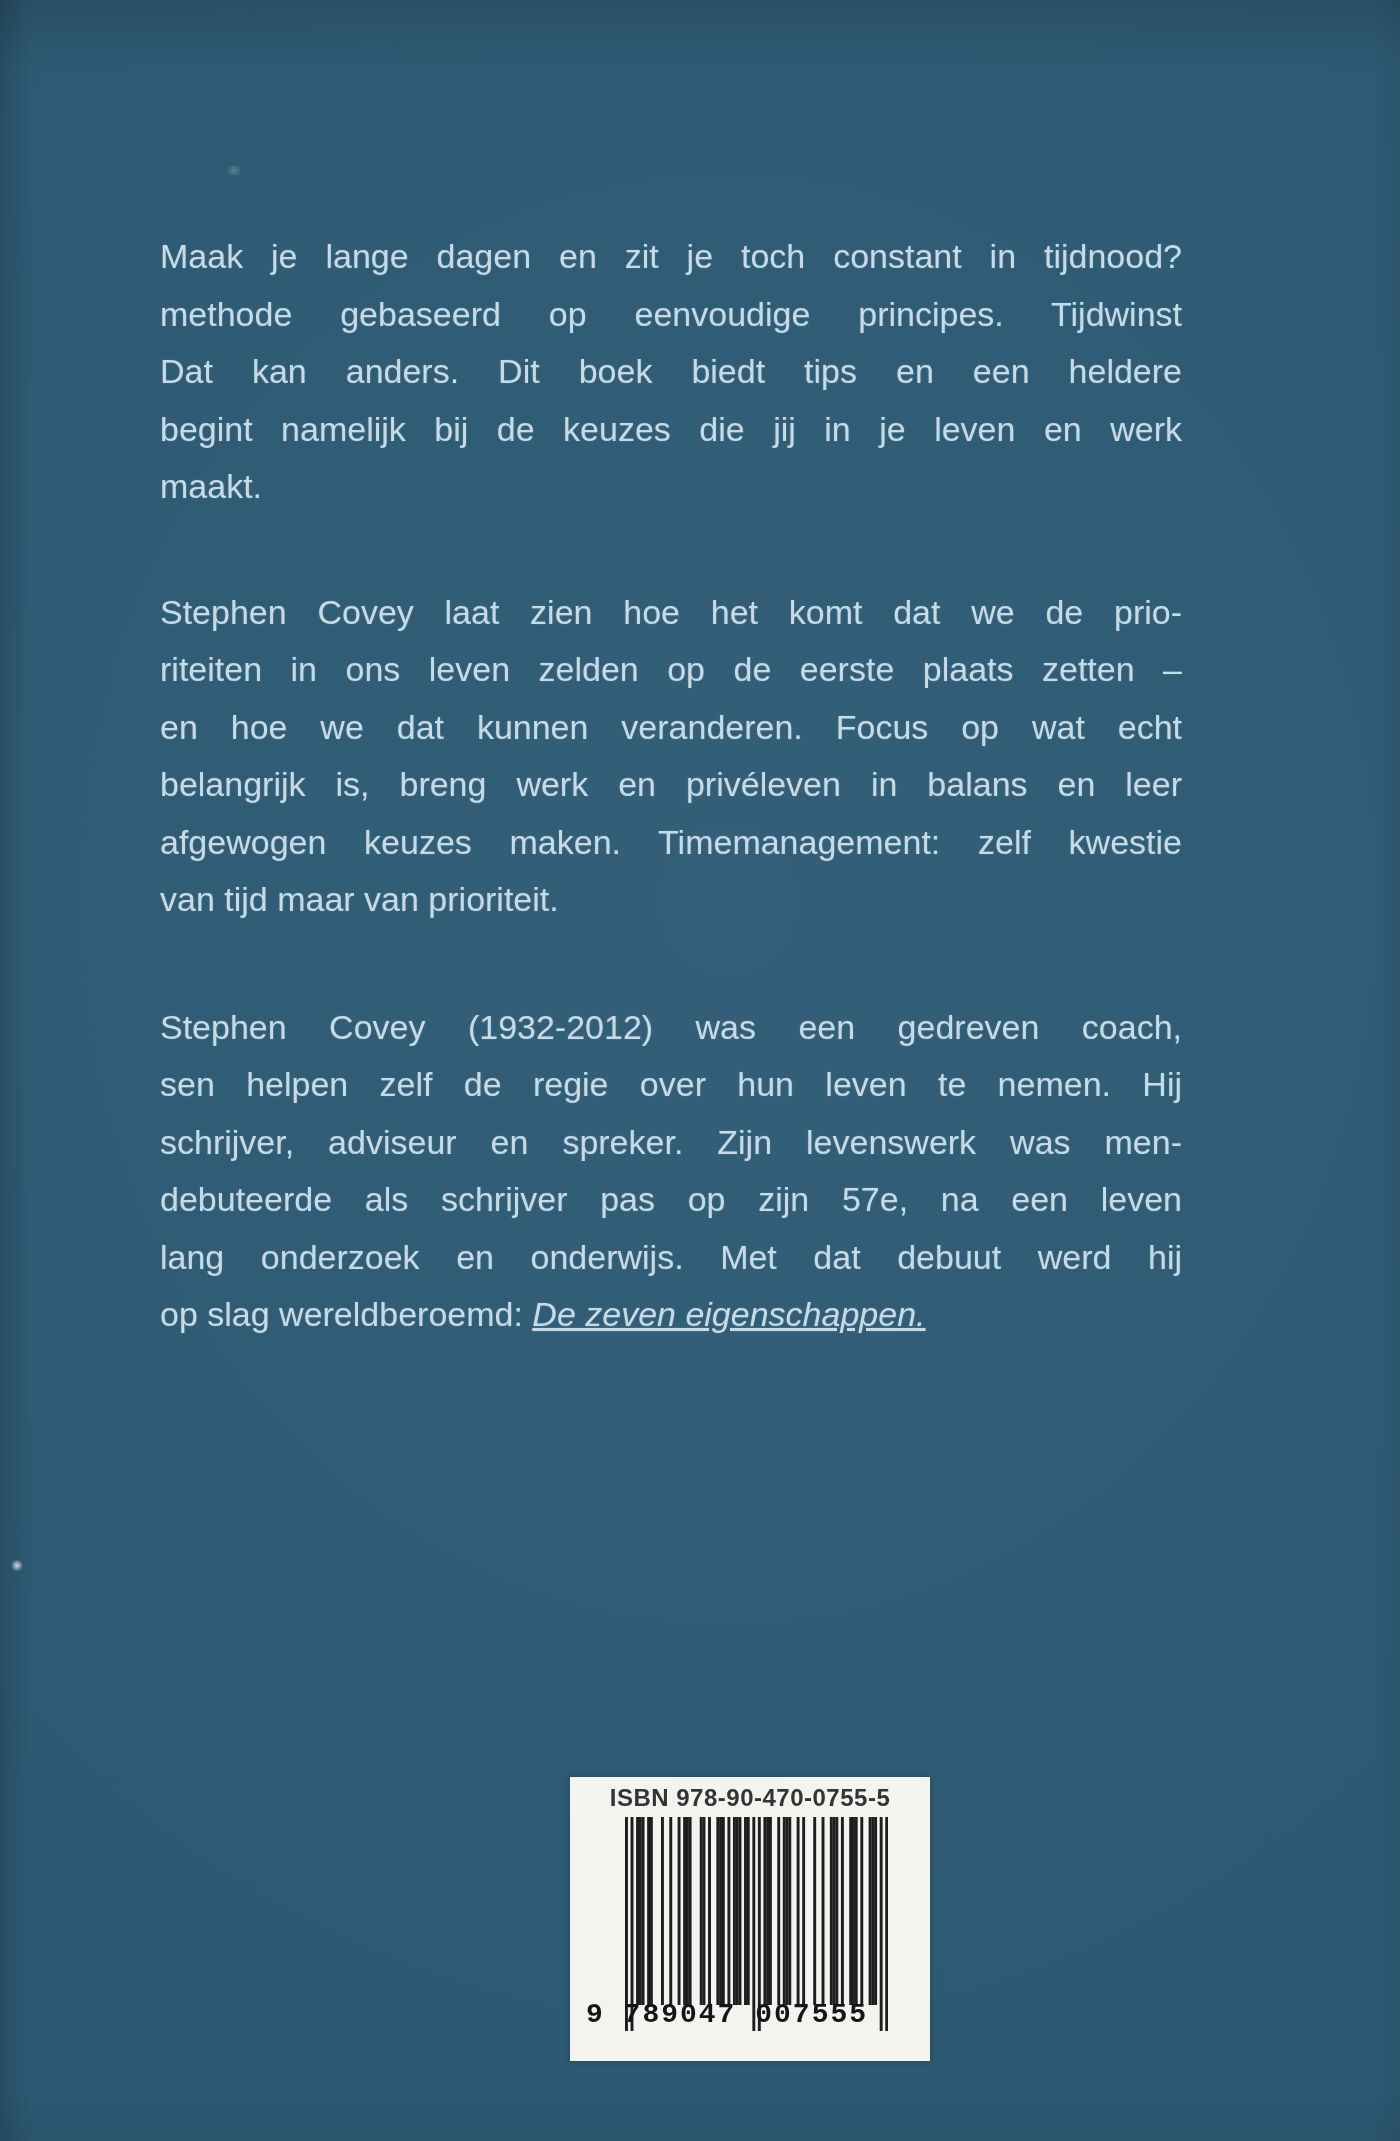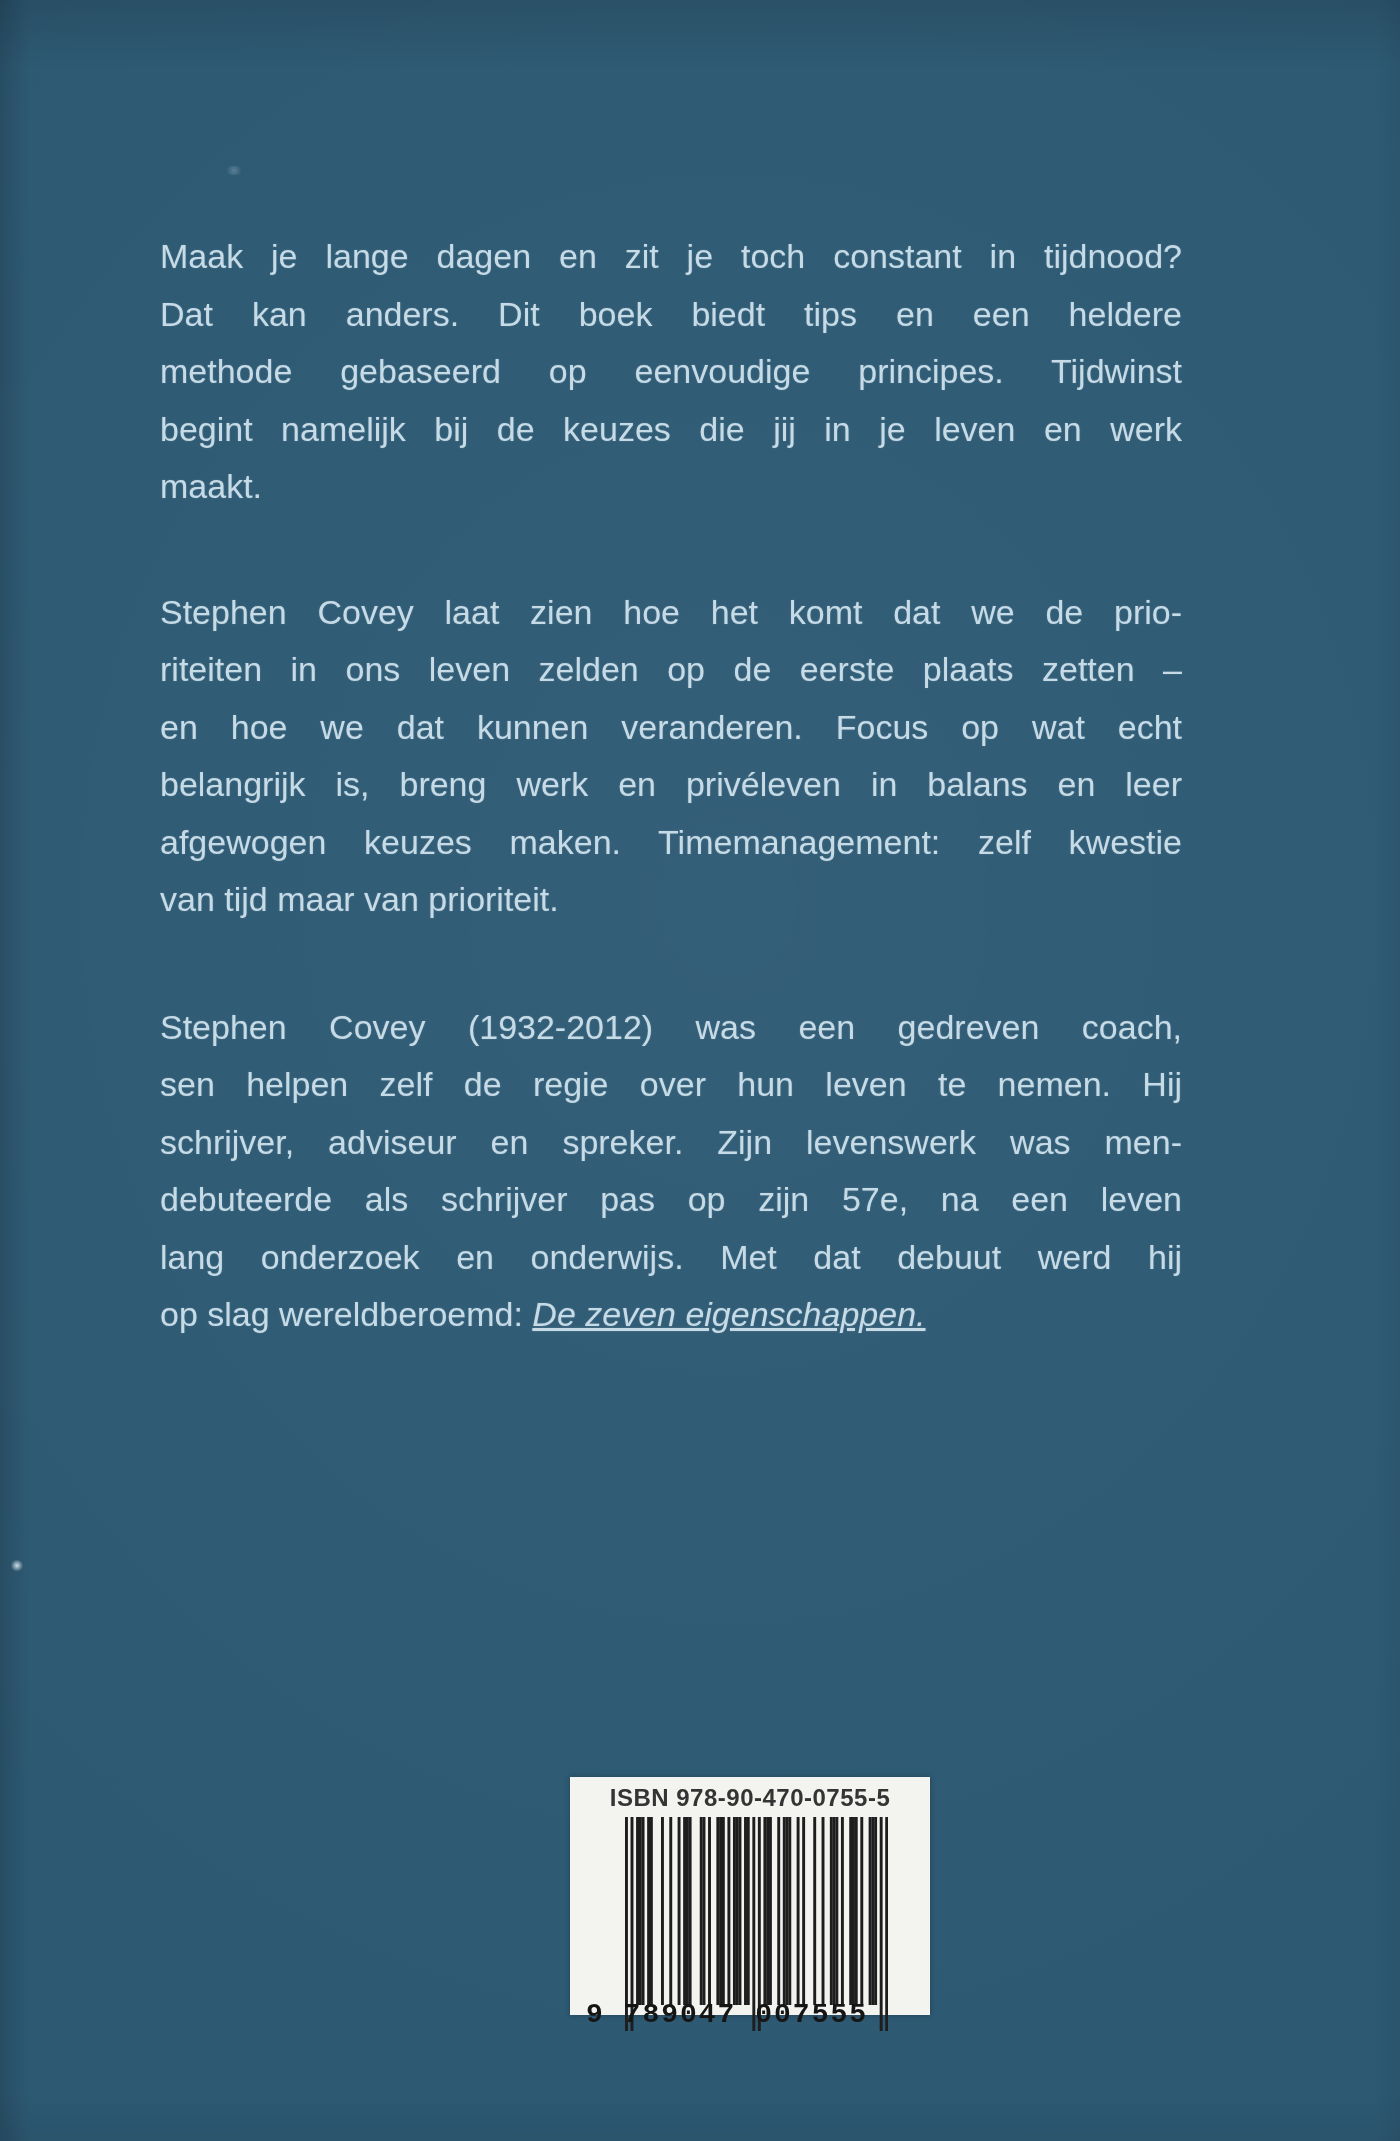--- a/index.html
+++ b/index.html
@@ -42,21 +42,21 @@
     transform:translateX(-50%);
     font-family:"Liberation Serif", serif;
     font-size:33px;letter-spacing:0.5px;
     color:#c0d4df;
     text-shadow:0 0 2px rgba(150,185,205,0.35);
     white-space:nowrap;
   }
 
   .barcode-box{
     position:absolute;left:570px;top:1777px;
-    width:360px;height:238px;
+    width:360px;height:284px;
     background:#f3f4f0;
     box-shadow:0 0 6px rgba(0,0,0,0.25);
   }
   .isbn-text{
     position:absolute;top:7px;left:0;right:0;
     text-align:center;
     font-family:"Liberation Sans", sans-serif;
     font-weight:bold;font-size:24px;letter-spacing:0.5px;
     color:#343434;
   }
@@ -79,22 +79,22 @@
 <body>
 
 <div class="cover">
 
   <div class="body-text">
 
     <div class="para para-1">
       <div class="lines">
 
       <div class="line">Maak je lange dagen en zit je toch constant in tijdnood?</div>
+          <div class="line">methode gebaseerd op eenvoudige principes. Tijdwinst</div>
           <div class="line">Dat kan anders. Dit boek biedt tips en een heldere</div>
-          <div class="line">methode gebaseerd op eenvoudige principes. Tijdwinst</div>
           <div class="line">begint namelijk bij de keuzes die jij in je leven en werk</div>
           <div class="line">maakt.</div>
         </div>
     </div>
 
     <div class="para para-2">
       <div class="lines">
 
       <div class="line">Stephen Covey laat zien hoe het komt dat we de prio-</div>
           <div class="line">riteiten in ons leven zelden op de eerste plaats zetten –</div>

